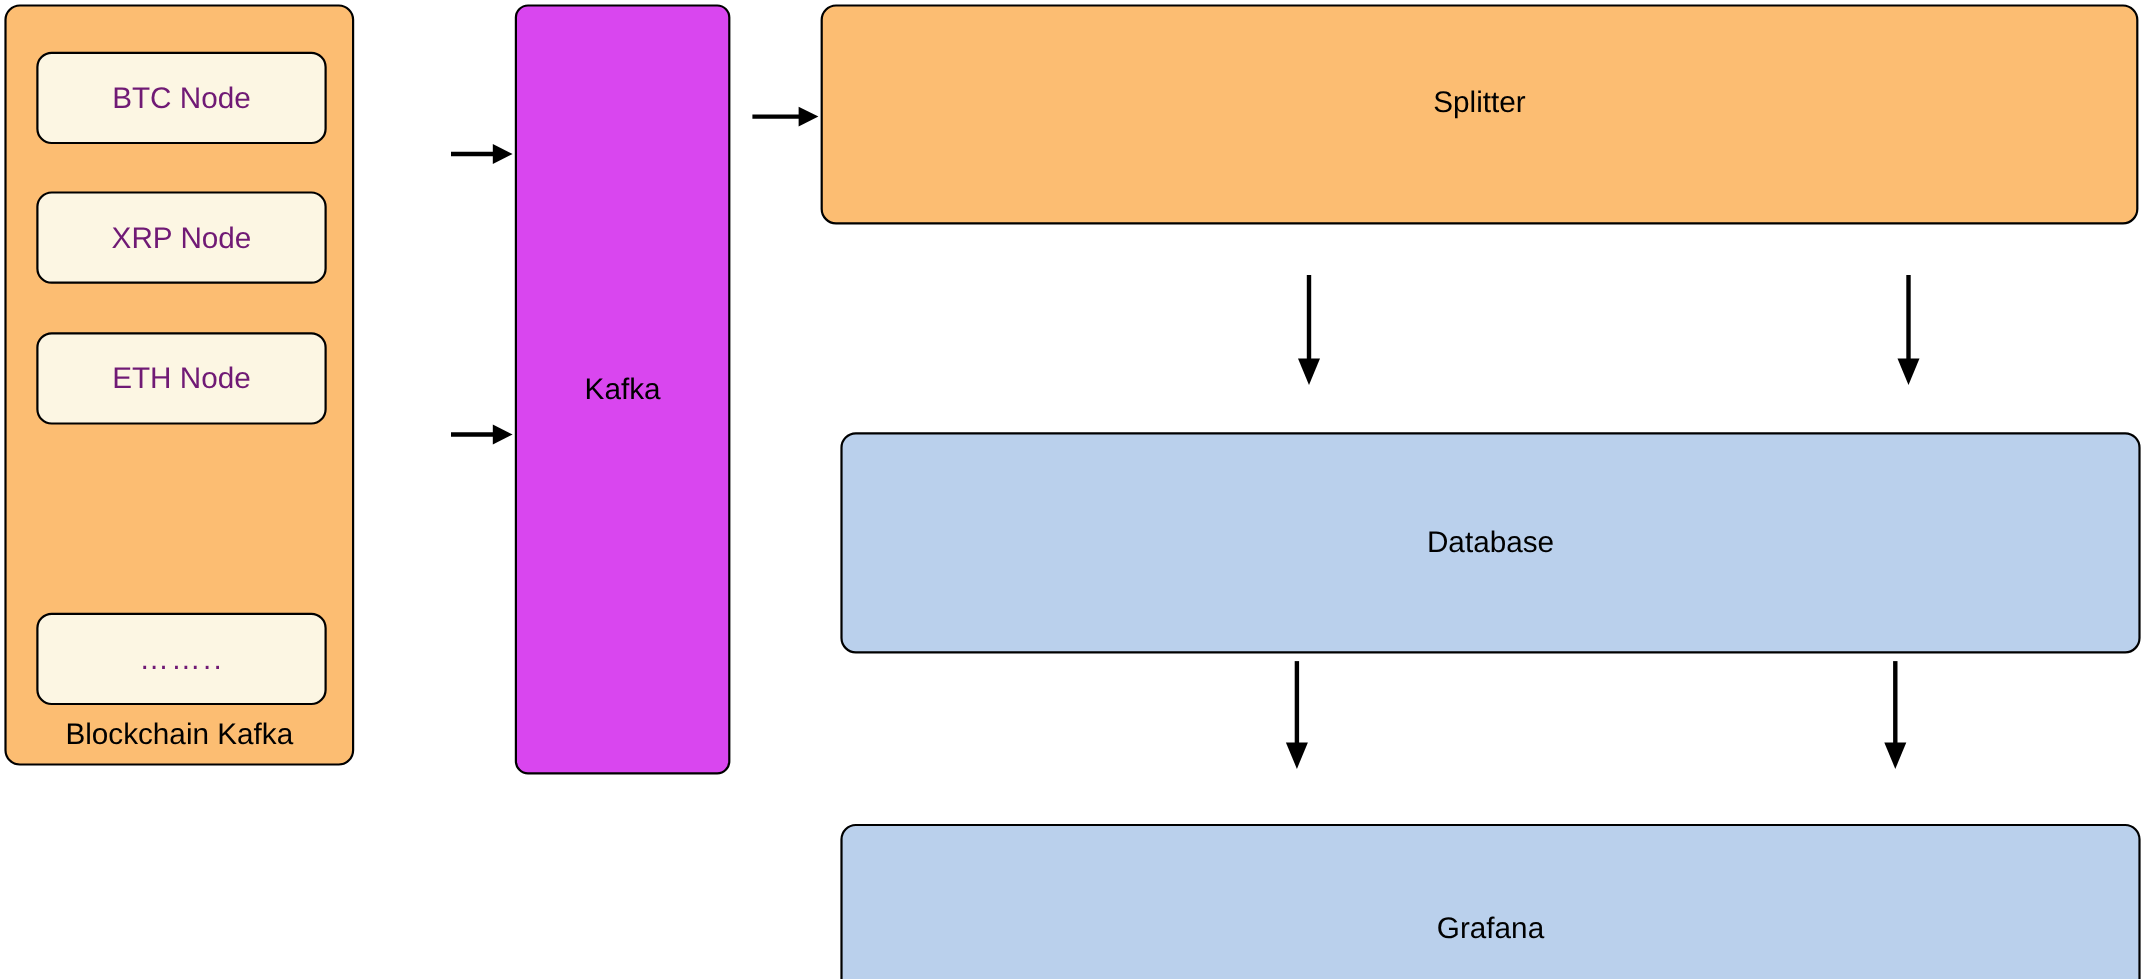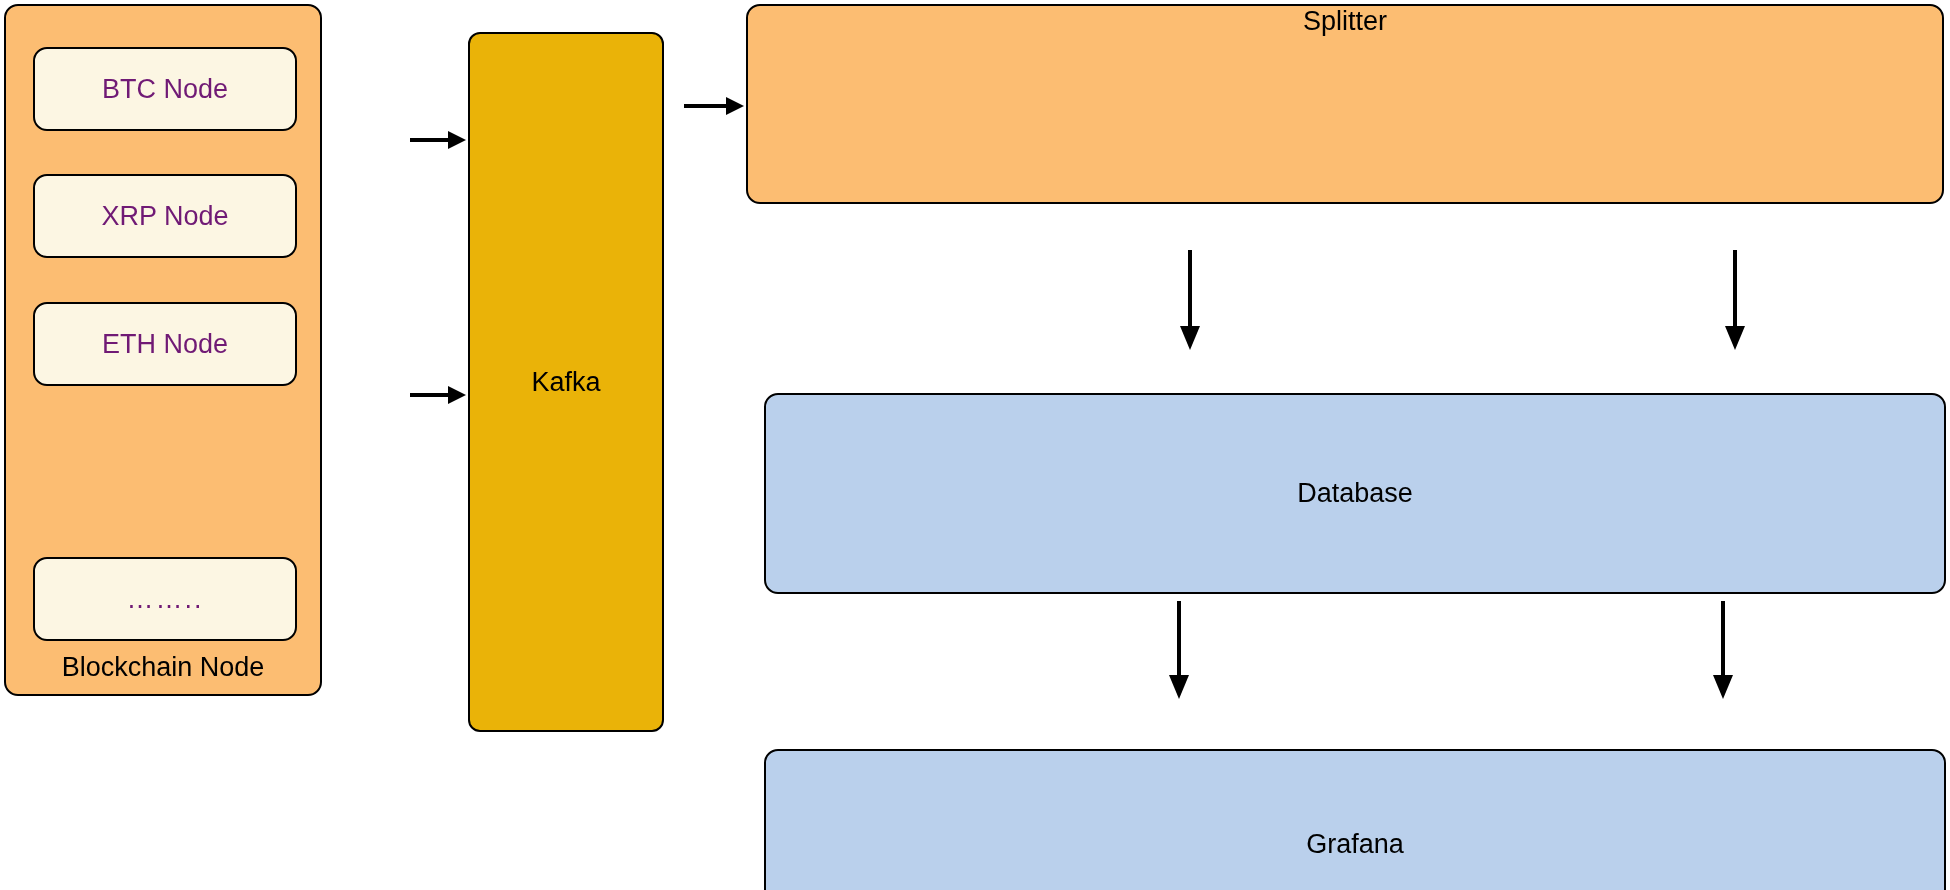--- a/index.html
+++ b/index.html
@@ -66,36 +66,36 @@
   .node-box.ellipsis-node {
     letter-spacing: 2px;
   }
 
   
   #kafka-box {
     left: 468px;
     top: 4px;
     width: 196px;
     height: 700px;
-    background: #eab308;
+    background: #d946ef;
     border-radius: 12px;
     font-size: 27px;
-    margin-top: 28px;
   }
 
   
   #splitter-box {
     left: 746px;
     top: 4px;
     width: 1198px;
     height: 200px;
     background: #fcbd72;
     border-radius: 14px;
     font-size: 27px;
     align-items: flex-start;
+    padding-top: 72px;
   }
   #database-box {
     left: 764px;
     top: 377px;
     width: 1182px;
     height: 201px;
     background: #bad0ec;
     border-radius: 14px;
     font-size: 27px;
     margin-top: 16px;
@@ -131,21 +131,21 @@
     </div>
     <div class="node-box" style="top:168px">
       <span>XRP Node</span>
     </div>
     <div class="node-box" style="top:296px">
       <span>ETH Node</span>
     </div>
     <div class="node-box ellipsis-node" style="top:551px">
       <span>……..</span>
     </div>
-    <div id="blockchain-group-label">Blockchain Node</div>
+    <div id="blockchain-group-label">Blockchain Kafka</div>
   </div>
 
   <div class="box" id="kafka-box">
     <span>Kafka</span>
   </div>
 
   <div class="box" id="splitter-box">
     <span>Splitter</span>
   </div>
 

